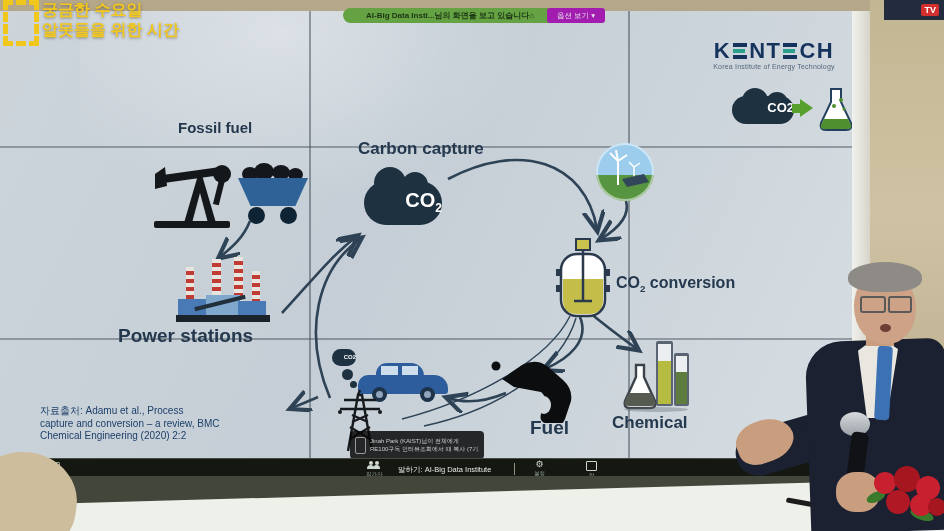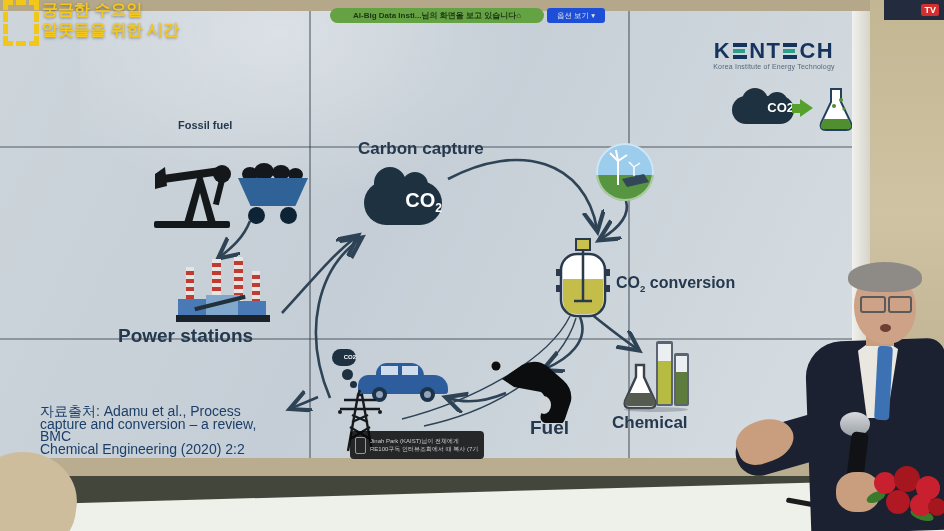--- a/index.html
+++ b/index.html
@@ -13,21 +13,21 @@
   .sheen{left:80px;top:0;width:500px;height:220px;pointer-events:none;
          background:radial-gradient(ellipse at 40% 10%,rgba(255,255,255,.35),rgba(255,255,255,0) 60%);}
   .bezel-v{top:0;width:2px;height:447px;background:rgba(50,60,70,.45);}
   .bezel-h{left:0;width:852px;height:2px;background:rgba(50,60,70,.40);}
   .frame-right{left:852px;top:11px;width:18px;height:447px;background:linear-gradient(90deg,#f1f1ed,#d6d4c9);}
   .wall-top{left:0;top:0;width:944px;height:12px;background:#b4a78a;}
   .wall-right{left:870px;top:0;width:74px;height:531px;background:linear-gradient(180deg,#c3b692,#cfc3a4 40%,#b1a585);}
   
   .slide-title{left:36px;top:32px;font-size:26px;font-weight:700;color:#1e3a5c;letter-spacing:.5px;}
   .lbl{font-weight:700;color:#24384e;}
-  .citation{left:40px;top:394px;width:240px;font-size:14px;line-height:12.5px;color:#1c3f69;}
+  .citation{left:40px;top:394px;width:240px;font-size:10px;line-height:12.5px;color:#1c3f69;}
   sub{font-size:60%;}
   
   .kentech{left:690px;top:29px;width:168px;text-align:center;}
   .kword{display:flex;justify-content:center;align-items:center;font-size:22px;font-weight:800;
          color:#16335e;letter-spacing:1.5px;line-height:22px;}
   .kE{display:flex;flex-direction:column;gap:2px;margin:0 2px;}
   .kE i{display:block;width:14px;height:4px;background:#16335e;}
   .kE i.mid{background:#2aa08c;width:12px;}
   .ksub{font-size:7px;color:#55677a;margin-top:1px;letter-spacing:.2px;}
   
@@ -54,24 +54,24 @@
   .tb-label{font-size:5.5px;color:#93a093;margin-top:1px;}
   .tb-glyph{font-size:9px;line-height:9px;}
   .tb-text{position:absolute;font-size:7.5px;color:#e6ebe6;}
   .person-ic{width:14px;height:9px;position:relative;}
   .person-ic b,.person-ic i{position:absolute;background:#cfd8cf;border-radius:50%;}
   .person-ic b{width:4px;height:4px;left:2px;top:0;}
   .person-ic i{width:7px;height:4px;left:0;top:4px;border-radius:4px 4px 0 0;}
   
   .ylogo{left:3px;top:0;width:26px;height:36px;border:5px dashed #f2c71c;}
   .ytext{font-weight:800;color:#f4c81e;font-size:16px;text-shadow:0 1px 3px rgba(0,0,0,.4);}
-  .banner{left:330px;top:8px;width:214px;height:15px;background:#64a243;border-radius:8px;
+  .banner{left:343px;top:8px;width:214px;height:15px;background:#64a243;border-radius:8px;
           display:flex;align-items:center;justify-content:center;
           font-size:8px;font-weight:700;color:#1c3513;}
-  .opt-btn{left:547px;top:8px;width:58px;height:15px;background:#1d4ed8;border-radius:3px;
+  .opt-btn{left:547px;top:8px;width:58px;height:15px;background:#a21caf;border-radius:3px;
            display:flex;align-items:center;justify-content:center;font-size:7.5px;color:#dfe3e8;}
   .wm{left:884px;top:0;width:60px;height:20px;background:#232c3e;display:flex;align-items:center;
       justify-content:flex-end;padding-right:5px;box-sizing:border-box;}
   .wm-badge{background:#d32f2f;color:#fff;font-weight:800;font-size:9px;padding:1px 3px;border-radius:2px;}
   
   .chatpop{left:350px;top:420px;width:134px;height:28px;background:rgba(8,8,8,.85);border-radius:4px;
            display:flex;align-items:center;gap:4px;padding:2px 5px;box-sizing:border-box;}
   .chat-ic{width:9px;height:15px;border:1px solid #999;border-radius:2px;flex:none;}
   .chat-lines{font-size:6px;line-height:8px;color:#ccc;overflow:hidden;white-space:nowrap;}
   
@@ -149,21 +149,21 @@
         <path d="M506,382 C482,392 463,392 448,387" marker-end="url(#ah)"></path>
         <path d="M330,387 C302,320 318,258 360,228" marker-end="url(#ah)"></path>
         <path d="M318,386 C307,391 299,394 292,397" marker-end="url(#ah)"></path>
       </g>
       <g fill="none" stroke="#2e4356" stroke-width="1.4">
         <path d="M570,305 C548,350 472,390 402,408"></path>
         <path d="M576,307 C562,355 502,398 424,415"></path>
       </g>
     </svg>
 
-    <div class="abs lbl" style="left:178px;top:108px;font-size:11px">Fossil fuel</div>
+    <div class="abs lbl" style="left:178px;top:108px;font-size:15px">Fossil fuel</div>
     <svg class="abs" style="left:148px;top:136px" width="92" height="84" viewBox="0 0 92 84">
       <g fill="#15181b">
         <rect x="6" y="74" width="76" height="7" rx="2"></rect>
         <path d="M36,76 L50,28 L54,28 L68,76 L60,76 L52,46 L44,76 Z"></path>
         <rect x="12" y="24" width="64" height="8" rx="3" transform="rotate(-8 44 28)"></rect>
         <path d="M17,20 L7,27 L7,42 L19,39 Z"></path>
         <circle cx="74" cy="27" r="9"></circle>
         <rect x="68" y="32" width="6" height="26" transform="rotate(14 71 45)"></rect>
       </g>
     </svg>
@@ -287,20 +287,45 @@
       <div class="chat-ic"></div>
       <div class="chat-lines">
         <div>Jinah Park (KAIST)님이 전체에게</div>
         <div>RE100구독 인터뷰조희에서 때 복사 (7기...</div>
       </div>
     </div>
   </div>
 
   <div class="abs frame-right"></div>
 
+  <div class="abs toolbar">
+    <div class="tb-item" style="left:40px;top:3px">
+      <div style="width:11px;height:7px;border:1px solid #9aa59a;border-radius:1px"></div>
+      <div class="tb-label">W102.APS</div>
+    </div>
+    <div class="tb-item" style="left:366px;top:2px">
+      <div class="person-ic">
+          <b></b>
+          <i></i>
+          <b style="left:8px"></b>
+          <i style="left:6px"></i>
+        </div>
+      <div class="tb-label">참가자</div>
+    </div>
+    <div class="tb-text" style="left:398px;top:6px">말하기: AI-Big Data Institute</div>
+    <div class="abs" style="left:514px;top:4px;width:1px;height:12px;background:#8a958a"></div>
+    <div class="tb-item" style="left:534px;top:1px">
+      <div class="tb-glyph">⚙</div>
+      <div class="tb-label">설정</div>
+    </div>
+    <div class="tb-item" style="left:586px;top:2px">
+      <div style="width:9px;height:8px;border:1px solid #cfd8cf;border-radius:1px"></div>
+      <div class="tb-label">창</div>
+    </div>
+  </div>
 
   <div class="abs olive"></div>
   <div class="abs table"></div>
   <div class="abs blob"></div>
   <div class="abs pen"></div>
 
   <div class="abs man">
     <div class="abs" style="left:44px;top:156px;width:132px;height:46px;background:#1b2130;border-radius:24px;transform:rotate(-16deg)"></div>
     <div class="abs skin" style="left:46px;top:158px;width:58px;height:42px;border-radius:45% 55% 50% 40%;transform:rotate(-20deg)"></div>
     <div class="abs" style="left:118px;top:78px;width:140px;height:192px;background:#1b2130;border-radius:36px 18px 0 0;transform:rotate(-2deg)"></div>

